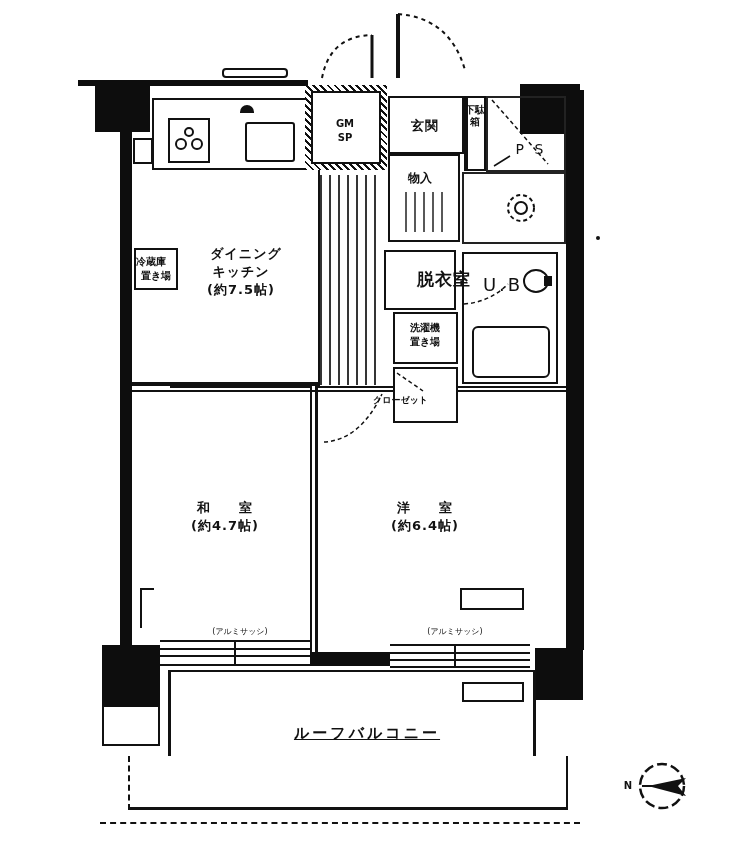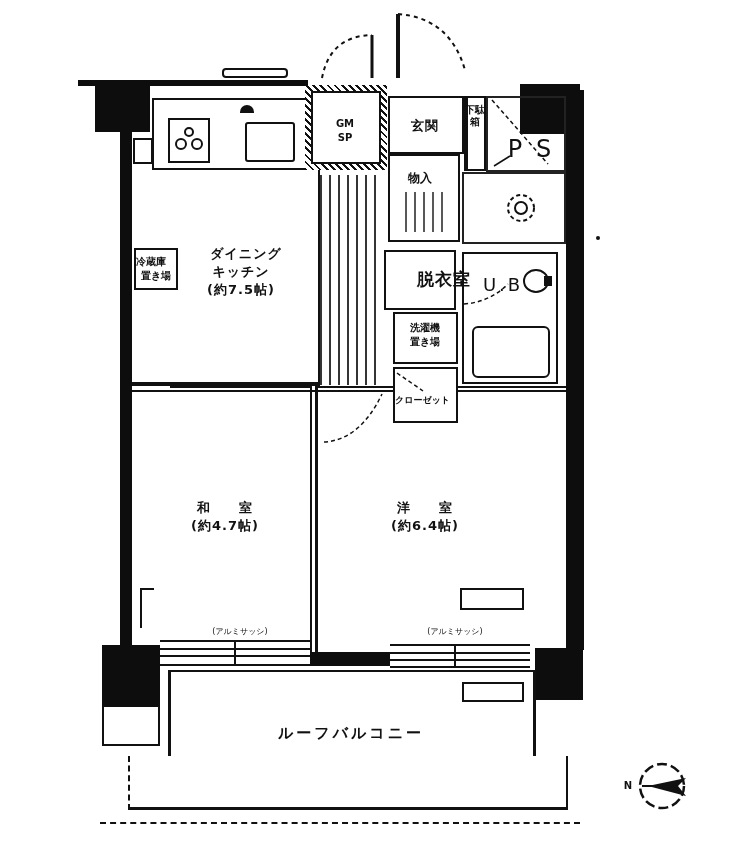--- a/index.html
+++ b/index.html
@@ -58,21 +58,21 @@
 <div class="lbl" style="left:400px;top:118px;width:50px;">玄関</div>
 
 <div class="thin" style="left:464px;top:96px;width:22px;height:75px;border-left:4px solid #111;"></div>
 <div class="lbl lbl-sm" style="left:465px;top:104px;width:20px;white-space:normal;word-break:break-all;">下駄箱</div>
 
 <div class="dash" style="left:486px;top:96px;width:80px;height:76px;border-style:solid;border-width:2px;"></div>
 <svg class="abs" style="left:486px;top:96px;width:80px;height:76px;" viewBox="0 0 80 76">
   <path d="M6 4 L62 68" stroke="#111" stroke-width="1.5" stroke-dasharray="4 3"></path>
   <path d="M8 70 L24 60" stroke="#111" stroke-width="1.5"></path>
 </svg>
-<div class="lbl lbl-lg" style="left:506px;top:140px;width:50px;font-weight:normal;font-size:24px;">P S</div>
+<div class="lbl lbl-lg" style="left:506px;top:140px;width:50px;font-weight:normal;font-size:14px;">P S</div>
 
 <div class="thin" style="left:388px;top:154px;width:72px;height:88px;"></div>
 <div class="lbl lbl-sm" style="left:400px;top:172px;width:40px;font-size:12px;">物入</div>
 <div class="abs stripes" style="left:405px;top:192px;width:40px;height:40px;opacity:0.7;"></div>
 
 <div class="dash" style="left:462px;top:172px;width:104px;height:72px;border-style:solid;"></div>
 <svg class="abs" style="left:505px;top:192px;width:32px;height:32px;" viewBox="0 0 32 32">
   <circle cx="16" cy="16" r="13" stroke="#111" stroke-width="2" fill="none" stroke-dasharray="4 3"></circle>
   <circle cx="16" cy="16" r="6" stroke="#111" stroke-width="2" fill="none"></circle>
 </svg>
@@ -80,21 +80,21 @@
 <div class="abs stripes" style="left:320px;top:175px;width:62px;height:210px;opacity:0.85;"></div>
 
 <div class="thin" style="left:384px;top:250px;width:72px;height:60px;"></div>
 <div class="lbl" style="left:416px;top:272px;width:56px;font-size:17px;">脱衣室</div>
 
 <div class="thin" style="left:393px;top:312px;width:65px;height:52px;"></div>
 <div class="lbl lbl-sm" style="left:400px;top:322px;width:50px;">洗濯機</div>
 <div class="lbl lbl-sm" style="left:400px;top:336px;width:50px;">置き場</div>
 
 <div class="thin" style="left:393px;top:367px;width:65px;height:56px;"></div>
-<div class="lbl lbl-sm" style="left:395px;top:394px;width:52px;font-size:9px;">クローゼット</div>
+<div class="lbl lbl-sm" style="left:373px;top:394px;width:52px;font-size:9px;">クローゼット</div>
 <svg class="abs" style="left:393px;top:367px;width:65px;height:30px;" viewBox="0 0 65 30">
   <path d="M4 6 L30 24" stroke="#111" stroke-width="1.5" stroke-dasharray="4 3"></path>
 </svg>
 
 <div class="thin" style="left:462px;top:252px;width:96px;height:132px;"></div>
 <div class="lbl lbl-lg" style="left:478px;top:276px;width:50px;font-weight:normal;font-size:18px;">U.B</div>
 <svg class="abs" style="left:520px;top:266px;width:34px;height:30px;" viewBox="0 0 34 30">
   <ellipse cx="16" cy="15" rx="12" ry="11" stroke="#111" stroke-width="2" fill="none"></ellipse>
   <rect x="24" y="10" width="8" height="10" fill="#111"></rect>
 </svg>
@@ -141,21 +141,21 @@
   <div class="abs" style="left:0;top:13px;width:100%;height:2px;background:#111;"></div>
   <div class="abs" style="left:64px;top:0;width:2px;height:100%;background:#111;"></div>
 </div>
 <div class="lbl lbl-sm" style="left:400px;top:626px;width:110px;font-size:8px;font-weight:normal;">(アルミサッシ)</div>
 
 <div class="abs" style="left:168px;top:670px;width:368px;height:86px;border-left:3px solid #111;border-right:3px solid #111;border-top:2px solid #111;"></div>
 <div class="abs" style="left:128px;top:756px;width:440px;height:54px;border-left:2px dashed #111;border-right:2px solid #111;border-bottom:3px solid #111;"></div>
 <div class="abs" style="left:100px;top:822px;width:480px;height:2px;border-top:2px dashed #111;"></div>
 <div class="abs" style="left:102px;top:706px;width:58px;height:40px;border:2px solid #111;border-top:none;"></div>
 <div class="thin" style="left:462px;top:682px;width:62px;height:20px;"></div>
-<div class="lbl lbl-lg" style="left:276px;top:724px;width:150px;">ルーフバルコニー</div>
+<div class="lbl lbl-lg" style="left:292px;top:724px;width:150px;text-decoration:underline;">ルーフバルコニー</div>
 
 <svg class="abs" style="left:620px;top:756px;width:80px;height:60px;" viewBox="0 0 80 60">
   <circle cx="42" cy="30" r="22" stroke="#111" stroke-width="2.5" fill="none" stroke-dasharray="10 4"></circle>
   <path d="M28 30 L66 22 L58 30 L66 40 Z" fill="#111"></path>
   <line x1="22" y1="30" x2="40" y2="30" stroke="#111" stroke-width="2"></line>
 </svg>
 <div class="lbl lbl-sm" style="left:622px;top:780px;width:12px;">N</div>
 
 <div class="abs" style="left:596px;top:236px;width:4px;height:4px;border-radius:2px;background:#111;"></div>
 

